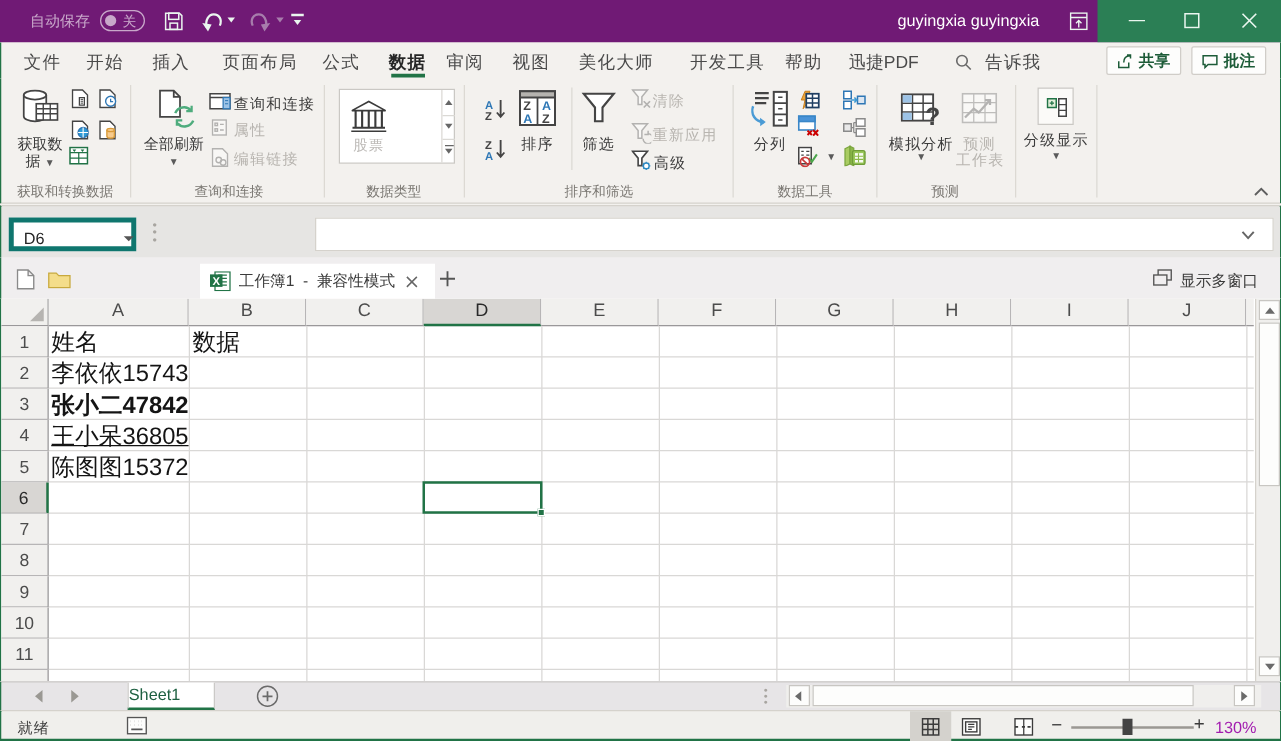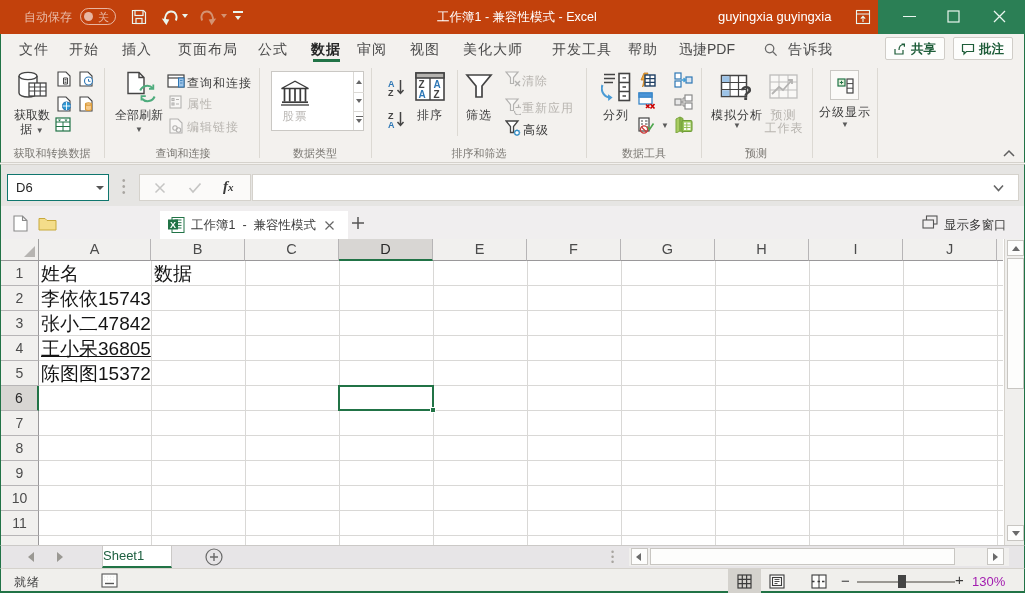--- a/index.html
+++ b/index.html
@@ -1,37 +1,37 @@
 <!DOCTYPE html>
 <html><head>
 <meta charset="utf-8">
 <style>
 * { margin:0; padding:0; box-sizing:border-box; }
 html,body { width:1025px; height:593px; overflow:hidden; }
 body { font-family:"Liberation Sans",sans-serif; position:relative; background:#f3f1ee; }
 .abs { position:absolute; }
 
-#titlebar { position:absolute; left:0; top:0; width:1025px; height:34px; background:#c2410c; color:#fff; }
+#titlebar { position:absolute; left:0; top:0; width:1025px; height:34px; background:#701a75; color:#fff; }
 #titlebar .light { position:absolute; left:878px; top:0; width:147px; height:34px; background:#2b7f55; }
 .tb-txt { position:absolute; top:9px; font-size:12px; color:#fff; }
 
 #tabrow { position:absolute; left:0; top:34px; width:1025px; height:29px; background:#f3f1ee; border-left:1px solid #217346; border-right:1px solid #217346;}
 .rtab { position:absolute; top:7px; font-size:14px; color:#4a4a4a; letter-spacing:1px;}
 .rtab.active { color:#262626; font-weight:bold; }
 #tabuline { position:absolute; left:312px; top:25px; width:27px; height:3px; background:#217346; }
 
 #ribbon { position:absolute; left:0; top:63px; width:1025px; height:100px; background:#f3f1ee; border-bottom:1px solid #d5d2cc; border-left:1px solid #217346; border-right:1px solid #217346; }
 .gsep { position:absolute; top:5px; width:1px; height:90px; background:#dcd9d3; }
 .glabel { position:absolute; top:83px; font-size:11px; color:#7a7772; width:200px; text-align:center; margin-left:-100px; }
 .btxt { position:absolute; font-size:12px; color:#3b3b3b; white-space:nowrap; }
 .btxt.dim { color:#b8b5b0; }
 .dda { font-size:8px; color:#5a5a5a; }
 
 #fbar { position:absolute; left:0; top:164px; width:1025px; height:42px; background:#e6e5e3; border-top:1px solid #d5d2cc; border-left:1px solid #217346; border-right:1px solid #217346;}
-#namebox { position:absolute; left:6px; top:9px; width:102px; height:27px; background:#fff; border:1px solid #0f766e; font-size:13px; color:#262626; line-height:25px; padding-left:8px;}
+#namebox { position:absolute; left:6px; top:9px; width:102px; height:27px; background:#fff; border:4px solid #0f766e; font-size:13px; color:#262626; line-height:25px; padding-left:8px;}
 #fxbox { position:absolute; left:138px; top:9px; width:112px; height:27px; background:#fbfaf9; border:1px solid #d5d2cc; }
 #finput { position:absolute; left:251px; top:9px; width:767px; height:27px; background:#fff; border:1px solid #d5d2cc; }
 
 #doctabs { position:absolute; left:0; top:206px; width:1025px; height:33px; background:#f0eeef; border-left:1px solid #217346; border-right:1px solid #217346;}
 .dtab { position:absolute; top:5px; height:28px; font-size:12.5px; color:#3b3b3b; }
 
 #grid { position:absolute; left:0; top:239px; width:1025px; height:306px; background:#fff; border-left:1px solid #217346; border-right:1px solid #217346; overflow:hidden;}
 .colhdr { position:absolute; top:0; height:22px; background:#f1f0ee; border-right:1px solid #b7b5b6; border-bottom:1px solid #9a989a; font-size:14.5px; color:#4c4c4c; text-align:center; line-height:21px;}
 .rowhdr { position:absolute; left:0; width:38px; background:#f1f0ee; border-right:1px solid #9a989a; border-bottom:1px solid #b7b5b6; font-size:14px; color:#4c4c4c; text-align:center;}
 .gl-v { position:absolute; background:#d9d8d6; width:1px; }
@@ -62,21 +62,20 @@
     <path d="M6.4 17.2 L1.8 10.4 L9.3 11.6 z" fill="#eaf6ef" stroke="none"></path>
   </svg>
   <span class="abs" style="left:182px; top:14px; width:0; height:0; border-left:3.5px solid transparent; border-right:3.5px solid transparent; border-top:4px solid #eaf6ef;"></span>
   <svg class="abs" style="left:198px; top:8px; opacity:.45;" width="20" height="18" viewBox="0 0 20 18" fill="none" stroke="#eaf6ef" stroke-width="1.8">
     <path d="M14.7 14 C16 8, 13 3.5, 9 3.5 C4.5 3.5, 2 8, 4.2 12.5"></path>
     <path d="M13.6 17.2 L18.2 10.4 L10.7 11.6 z" fill="#eaf6ef" stroke="none"></path>
   </svg>
   <span class="abs" style="left:221px; top:14px; opacity:.45; width:0; height:0; border-left:3.5px solid transparent; border-right:3.5px solid transparent; border-top:4px solid #eaf6ef;"></span>
   <span class="abs" style="left:233px; top:11px; width:10px; height:1.5px; background:#eaf6ef;"></span>
   <span class="abs" style="left:234.5px; top:16px; width:0; height:0; border-left:3.5px solid transparent; border-right:3.5px solid transparent; border-top:4px solid #eaf6ef;"></span>
-  <span class="tb-txt" style="left:437px; font-size:12.5px;">工作簿1 - 兼容性模式 - Excel</span>
   <span class="tb-txt" style="left:718px; font-size:13px;">guyingxia guyingxia</span>
   <svg class="abs" style="left:855px; top:9px;" width="16" height="16" viewBox="0 0 16 16" fill="none" stroke="#eaf6ef" stroke-width="1.1">
     <rect x="1.5" y="1.5" width="13" height="13"></rect>
       <path d="M1.5 5 H14.5 M8 13 V7.5 M5.8 9.6 L8 7.4 L10.2 9.6"></path>
   </svg>
   <span class="abs" style="left:903px; top:16px; width:13px; height:1.4px; background:#eaf6ef;"></span>
   <svg class="abs" style="left:947px; top:10px;" width="13" height="13" viewBox="0 0 13 13" fill="none" stroke="#eaf6ef" stroke-width="1.2">
     <rect x="1" y="1" width="11" height="11"></rect>
   </svg>
   <svg class="abs" style="left:993px; top:10px;" width="13" height="13" viewBox="0 0 13 13" fill="none" stroke="#eaf6ef" stroke-width="1.3">
@@ -336,29 +335,20 @@
   <span class="abs dda" style="left:840px; top:57px;">▼</span>
   <svg class="abs" style="left:1002px; top:86px;" width="12" height="8" viewBox="0 0 12 8" fill="none" stroke="#5f5f5f" stroke-width="1.5">
     <path d="M1 7 L6 2 L11 7"></path>
   </svg>
 </div>
 <div id="fbar">
   <div id="namebox">D6
     <span class="abs" style="left:88px; top:11px; width:0; height:0; border-left:4px solid transparent; border-right:4px solid transparent; border-top:4.5px solid #555;"></span>
   </div>
   <span class="abs" style="left:121px; top:13px; color:#a8a5a0; font-size:10px; letter-spacing:0; line-height:6px;">•<br>•<br>•</span>
-  <div id="fxbox">
-    <svg class="abs" style="left:14px; top:7px; opacity:.4;" width="12" height="12" viewBox="0 0 12 12" stroke="#777" stroke-width="1.5" fill="none">
-        <path d="M1.5 1.5 L10.5 10.5 M10.5 1.5 L1.5 10.5"></path>
-      </svg>
-    <svg class="abs" style="left:48px; top:7px; opacity:.4;" width="14" height="12" viewBox="0 0 14 12" stroke="#777" stroke-width="1.7" fill="none">
-        <path d="M1.5 6 L5 10 L12.5 1.5"></path>
-      </svg>
-    <span class="abs" style="left:83px; top:3px; font-family:'Liberation Serif',serif; font-style:italic; font-weight:bold; font-size:15px; color:#3b3b3b;">f<span style="font-size:11px;">x</span></span>
-  </div>
   <div id="finput">
     <svg class="abs" style="left:740px; top:9px;" width="11" height="8" viewBox="0 0 11 8" fill="none" stroke="#666" stroke-width="1.6">
         <path d="M1 1.5 L5.5 6.5 L10 1.5"></path>
       </svg>
   </div>
 </div>
 <div id="doctabs">
   <svg class="abs" style="left:12px; top:9px;" width="15" height="17" viewBox="0 0 15 17" fill="#fff" stroke="#8a8a8a" stroke-width="1.1">
     <path d="M1 1 h8.5 l4.5 4.5 v10.5 h-13 z M9.5 1 v4.5 h4.5"></path>
   </svg>
@@ -434,21 +424,21 @@
   <div class="gl-h" style="left:38px; top:171px; width:964px;"></div>
   <div class="gl-h" style="left:38px; top:196px; width:964px;"></div>
   <div class="gl-h" style="left:38px; top:221px; width:964px;"></div>
   <div class="gl-h" style="left:38px; top:246px; width:964px;"></div>
   <div class="gl-h" style="left:38px; top:271px; width:964px;"></div>
   <div class="gl-h" style="left:38px; top:296px; width:964px;"></div>
 
   <div class="cell" style="left:40px; top:22px;">姓名</div>
   <div class="cell" style="left:153px; top:22px;">数据</div>
   <div class="cell" style="left:40px; top:47px;">李依依15743</div>
-  <div class="cell" style="left:40px; top:72px;">张小二47842</div>
+  <div class="cell" style="left:40px; top:72px;font-weight:bold;">张小二47842</div>
   <div class="cell" style="left:40px; top:97px;text-decoration:underline;">王小呆36805</div>
   <div class="cell" style="left:40px; top:122px;">陈图图15372</div>
 
   <div class="abs" style="left:337px; top:146px; width:96px; height:26px; border:2px solid #217346;"></div>
   <div class="abs" style="left:429px; top:168px; width:6px; height:6px; background:#217346; border:1px solid #fff;"></div>
 
   <div class="abs" style="left:1003px; top:0; width:21px; height:306px; background:#f0efed; border-left:1px solid #d5d2cc;">
     <div class="abs" style="left:2px; top:1px; width:17px; height:16px; background:#fdfdfc; border:1px solid #c8c6c2;">
       <span class="abs" style="left:3.5px; top:5px; width:0; height:0; border-left:4px solid transparent; border-right:4px solid transparent; border-bottom:5px solid #6a6a6a;"></span>
     </div>

